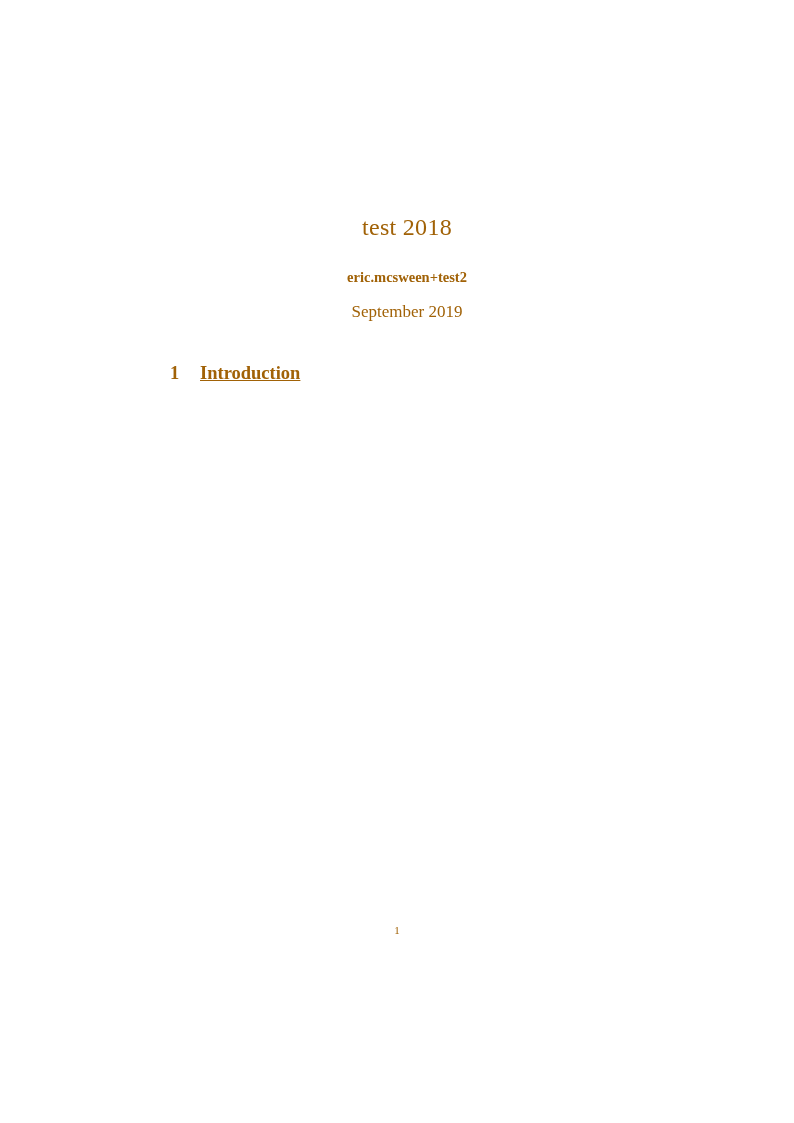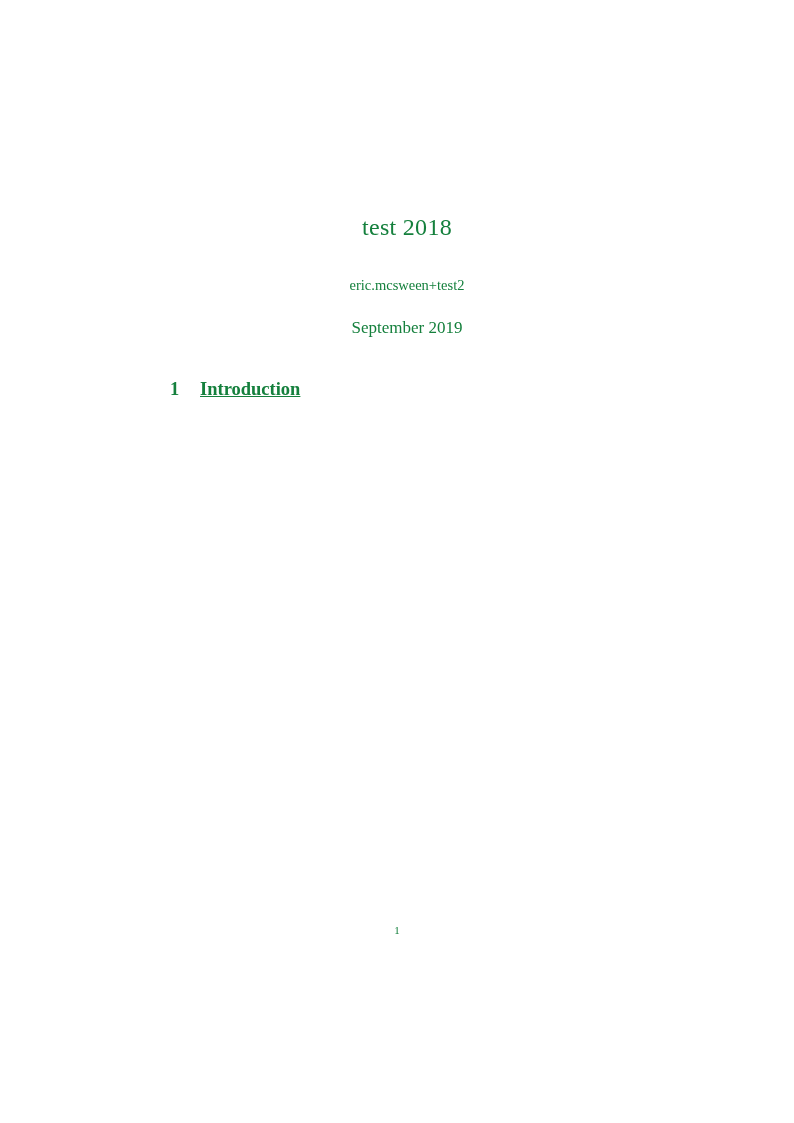--- a/index.html
+++ b/index.html
@@ -9,21 +9,21 @@
   }
 
   .page {
     position: relative;
     width: 794px;
     height: 1123px;
     background: #ffffff;
     margin: 0 auto;
     overflow: hidden;
     font-family: "Liberation Serif", "DejaVu Serif", serif;
-    color: #15803d;
+    color: #a16207;
   }
 
   .content {
     position: absolute;
     left: 170px;
     top: 0;
     width: 474px;
   }
 
   .doc-title {
@@ -32,23 +32,24 @@
     font-weight: normal;
     letter-spacing: 0.3px;
     margin: 0;
     padding-top: 213px;
     line-height: 1.2;
   }
 
   .doc-author {
     text-align: center;
     font-size: 14.5px;
-    margin: 8px;
+    margin: 0;
     padding-top: 27px;
     line-height: 1.2;
+    font-weight: bold;
   }
 
   .doc-date {
     text-align: center;
     font-size: 17px;
     margin: 0;
     padding-top: 16px;
     line-height: 1.2;
   }
 

